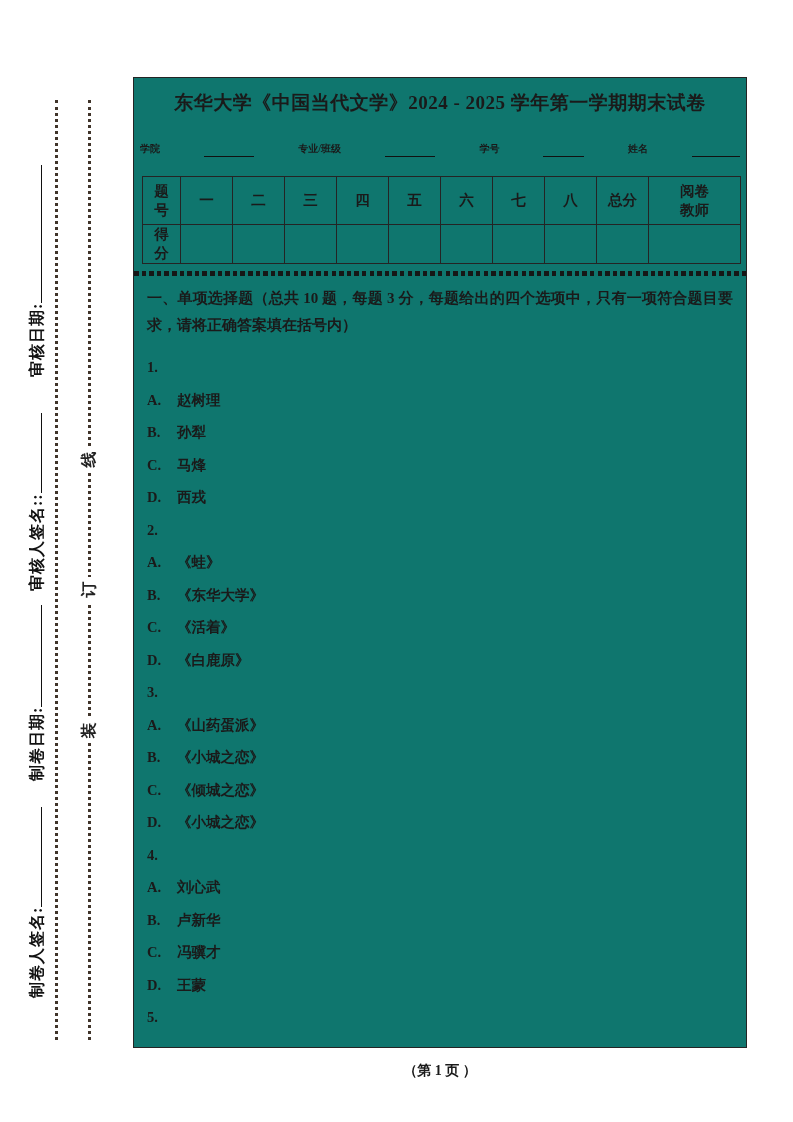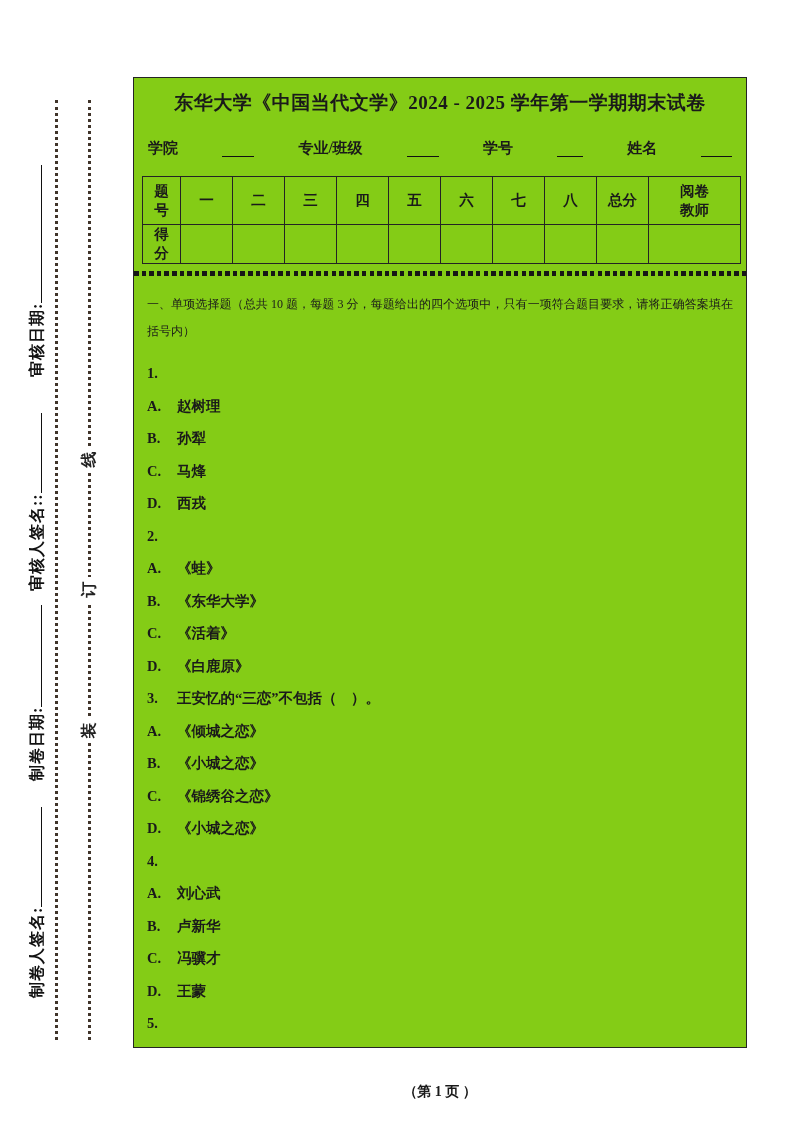--- a/index.html
+++ b/index.html
@@ -40,29 +40,29 @@
   }
   .vgroup .blankline {
     display: inline-block; height: 15px; vertical-align: baseline;
     border-bottom: 1.6px solid #111;
   }
 
   
   .sheet {
     position: absolute; left: 133px; top: 77px; width: 614px; height: 971px;
     border: 1.6px solid #242424;
-    background: #84cc16;
+    background: #0f766e;
   }
   .exam-title {
     margin-top: 12px; text-align: center;
     font-size: 19px; font-weight: bold; letter-spacing: 0.5px;
   }
   .stu-fields {
-    margin: 24px 14px 0; display: flex; align-items: flex-end;
-    font-size: 15px; font-weight: bold; line-height: 17px; gap: 44px;
+    margin: 24px 6px 0; display: flex; align-items: flex-end;
+    font-size: 10px; font-weight: bold; line-height: 17px; gap: 44px;
   }
   .stu-fields .fld-label { white-space: nowrap; }
   .stu-fields .fld-line { border-bottom: 1.4px solid #111; height: 15px; }
 
   table.score {
     margin: 19px 8px 0; width: 598px;
     border-collapse: collapse; table-layout: fixed;
     font-size: 14.5px; font-weight: bold; text-align: center;
   }
   table.score th, table.score td {
@@ -72,36 +72,36 @@
   }
   table.score tr.hdr { height: 48px; }
   table.score tr.scorerow { height: 39px; }
 
   .dotted-sep {
     margin-top: 7px; height: 4.5px; width: 100%;
     background: repeating-linear-gradient(to right, #161616 0 4.5px, transparent 4.5px 7.6px);
   }
 
   .section-heading {
-    margin: 15px 13px 0;
-    font-size: 12px; font-weight: normal; line-height: 27px;
+    margin: 9px 13px 0;
+    font-size: 15px; font-weight: bold; line-height: 27px;
     text-align: justify;
   }
 
   .qa { margin: 13px 13px 0; }
   .qline {
     display: flex; align-items: center; height: 32.5px;
     font-size: 14.5px; font-weight: bold;
   }
   .qline .marker { width: 30px; flex: 0 0 30px; }
   .qline .qtext { white-space: nowrap; }
 
   .page-footer {
     position: absolute; left: 133px; top: 1062px; width: 614px;
-    text-align: center; font-size: 14px; font-weight: bold; margin-top: 21px;
+    text-align: center; font-size: 14px; font-weight: bold;
   }
 </style>
 </head>
 <body>
 
 <div class="margin-area">
 
   <div class="dotline outer"></div>
   <div class="dotline inner"></div>
 
@@ -229,38 +229,37 @@
       <span class="marker">C.</span>
       <span class="qtext">《活着》</span>
     </div>
     <div class="qline">
       <span class="marker">D.</span>
       <span class="qtext">《白鹿原》</span>
     </div>
 
     <div class="qline">
       <span class="marker">3.</span>
-      <span class="qtext">王安忆的“三恋”不包括（　）。</span>
-    </div>
-    <div class="qline">
-      <span class="marker">A.</span>
+    </div>
+    <div class="qline">
+      <span class="marker">A.</span>
+      <span class="qtext">《山药蛋派》</span>
+    </div>
+    <div class="qline">
+      <span class="marker">B.</span>
+      <span class="qtext">《小城之恋》</span>
+    </div>
+    <div class="qline">
+      <span class="marker">C.</span>
       <span class="qtext">《倾城之恋》</span>
     </div>
     <div class="qline">
-      <span class="marker">B.</span>
+      <span class="marker">D.</span>
       <span class="qtext">《小城之恋》</span>
     </div>
-    <div class="qline">
-      <span class="marker">C.</span>
-      <span class="qtext">《锦绣谷之恋》</span>
-    </div>
-    <div class="qline">
-      <span class="marker">D.</span>
-      <span class="qtext">《小城之恋》</span>
-    </div>
 
     <div class="qline">
       <span class="marker">4.</span>
     </div>
     <div class="qline">
       <span class="marker">A.</span>
       <span class="qtext">刘心武</span>
     </div>
     <div class="qline">
       <span class="marker">B.</span>

